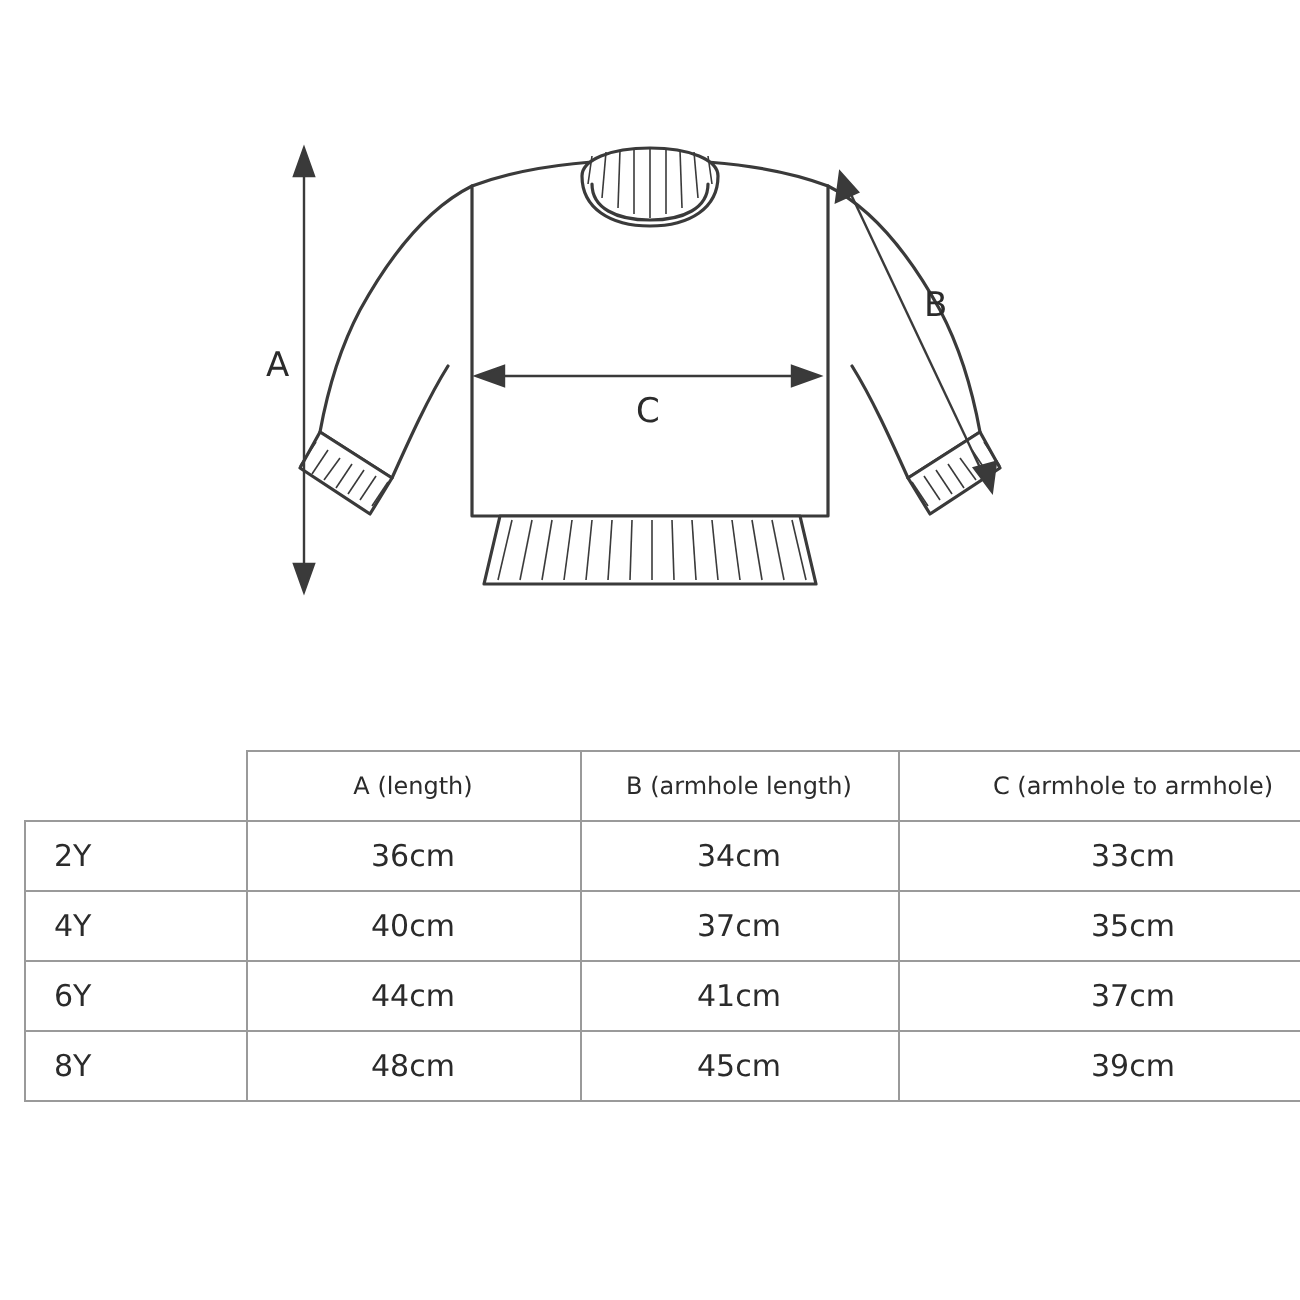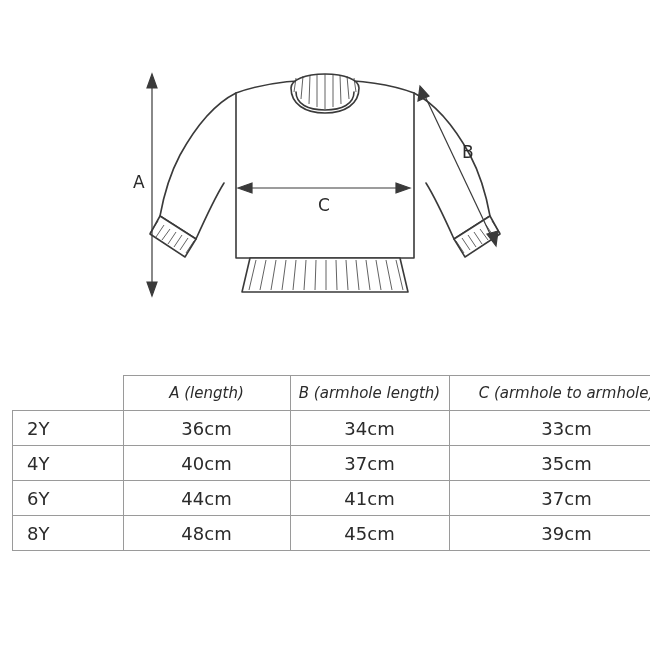--- a/index.html
+++ b/index.html
@@ -30,39 +30,38 @@
     position: absolute;
     left: 12px;
     top: 375px;
     width: 626px;
     border-collapse: collapse;
     table-layout: fixed;
   }
   #size-table td, #size-table th {
     border: 1px solid #9a9a9a;
     font-weight: normal;
-    font-size: 18px;
+    font-size: 15px;
     color: #2b2b2b;
     height: 34px;
     padding: 0 4px;
     text-align: center;
     vertical-align: middle;
   }
   #size-table .corner-cell {
     border-top: none;
     border-left: none;
   }
   #size-table .label-col {
     width: 92px;
     text-align: left;
     padding-left: 14px;
   }
   #size-table .head-row th {
-    font-size: 15px;
-    font-style: italic;
+    font-size: 12px;
   }
   .col-a { width: 158px; }
   .col-b { width: 150px; }
   .col-c { width: 226px; }
   .cell-a, .cell-b, .cell-c { font-size: 15px; }
   
   .nudge-right-1 { padding-right: 6px; }
 </style>
 </head>
 <body>

